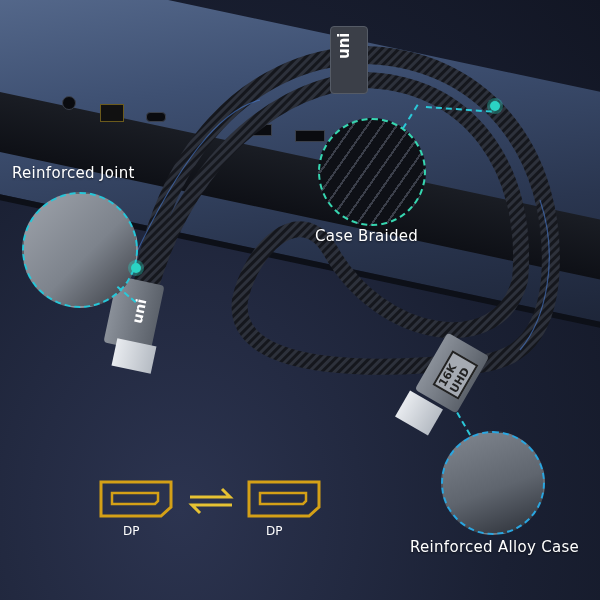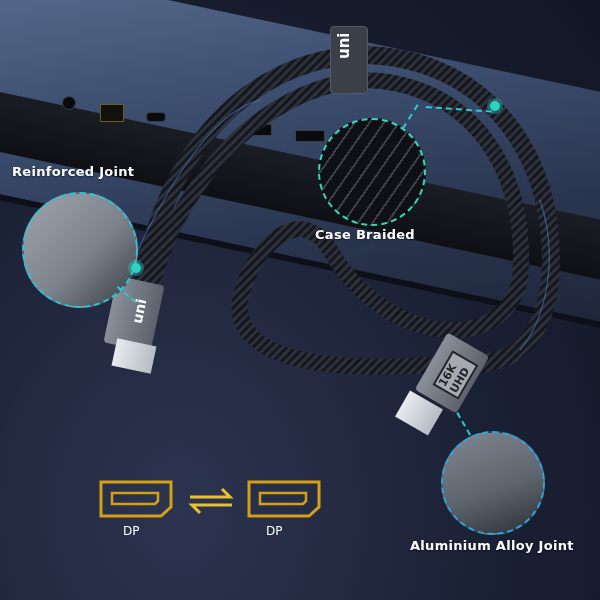--- a/index.html
+++ b/index.html
@@ -5,21 +5,21 @@
   html, body { margin:0; padding:0; }
   body { width:600px; height:600px; overflow:hidden; background:#1b2130; font-family:"DejaVu Sans", sans-serif; }
   .scene { position:relative; width:600px; height:600px; overflow:hidden;
     background: radial-gradient(ellipse at 30% 85%, #2c3450 0%, #1a2033 55%, #121624 100%); }
   .laptop { position:absolute; left:-20px; top:-40px; width:640px; height:230px;
     background: linear-gradient(160deg, #5b6f92 0%, #3e5072 35%, #2a3650 70%, #1d2538 100%);
     transform: skewY(12deg); transform-origin:0 0; border-bottom:6px solid #0d1018; }
   .laptop-edge { position:absolute; left:0; top:92px; width:600px; height:60px;
     background: linear-gradient(180deg,#1a1d24,#0e1016); transform: skewY(12deg); transform-origin:0 0; }
   .port { position:absolute; background:#0a0b0f; border:1px solid #3a3f4a; }
-  .label { position:absolute; color:#ffffff; font-weight:bold; font-size:13px; letter-spacing:0.3px; text-shadow:0 1px 2px rgba(0,0,0,.5); white-space:nowrap; }
+  .label { position:absolute; color:#ffffff; font-weight:normal; font-size:15px; letter-spacing:0.3px; text-shadow:0 1px 2px rgba(0,0,0,.5); white-space:nowrap; }
   .callout { position:absolute; border-radius:50%; border:2px dashed #2bd3c4; overflow:hidden; }
   .callout.joint { left:22px; top:192px; width:112px; height:112px;
     background: linear-gradient(135deg,#9ea3ab 0%,#7d838c 55%,#3a3d44 100%); border-color:#27c6d8; }
   .callout.nylon { left:318px; top:118px; width:104px; height:104px;
     background: repeating-linear-gradient(125deg,#0e1016 0 5px,#3b3f4a 5px 7px,#0e1016 7px 12px); border-color:#36d6b0; }
   .callout.alloy { left:441px; top:431px; width:100px; height:100px;
     background: linear-gradient(160deg,#80868f 0%,#5f656e 55%,#2c3038 100%); border-color:#2aa6e0; }
   .dot { position:absolute; width:10px; height:10px; border-radius:50%; background:#2bd3c4; box-shadow:0 0 0 3px rgba(43,211,196,.35); }
   .leader { position:absolute; border-top:2px dashed #2bc8d8; transform-origin:0 0; }
   .cable svg { position:absolute; left:0; top:0; }
@@ -84,21 +84,21 @@
   <div class="dot" style="left:131px;top:263px;"></div>
 
   <div class="callout nylon"></div>
   <div class="leader" style="left:402px;top:128px;width:28px;transform:rotate(-58deg);"></div>
   <div class="leader" style="left:426px;top:106px;width:66px;transform:rotate(4deg);"></div>
   <div class="dot" style="left:490px;top:101px;"></div>
   <span class="label" style="left:315px;top:227px;">Case Braided</span>
 
   <div class="callout alloy"></div>
   <div class="leader" style="left:458px;top:412px;width:26px;transform:rotate(60deg);"></div>
-  <span class="label" style="left:410px;top:538px;">Aluminium Alloy Joint</span>
+  <span class="label" style="left:410px;top:538px;">Reinforced Alloy Case</span>
 
   <svg class="dp-icon" style="left:98px;top:479px;" viewBox="0 0 76 40">
     <path d="M3 3 H73 V28 L63 37 H3 Z" fill="none" stroke="#d4a017" stroke-width="3"></path>
     <path d="M14 14 H60 V22 L57 25 H14 Z" fill="none" stroke="#d4a017" stroke-width="2.5"></path>
   </svg>
   <span class="dp-text" style="left:123px;top:524px;">DP</span>
 
   <svg style="position:absolute;left:186px;top:487px;" width="50" height="28" viewBox="0 0 50 28">
     <path d="M4 10 H44 L36 2" fill="none" stroke="#e6c233" stroke-width="3"></path>
     <path d="M46 18 H6 L14 26" fill="none" stroke="#e6c233" stroke-width="3"></path>

